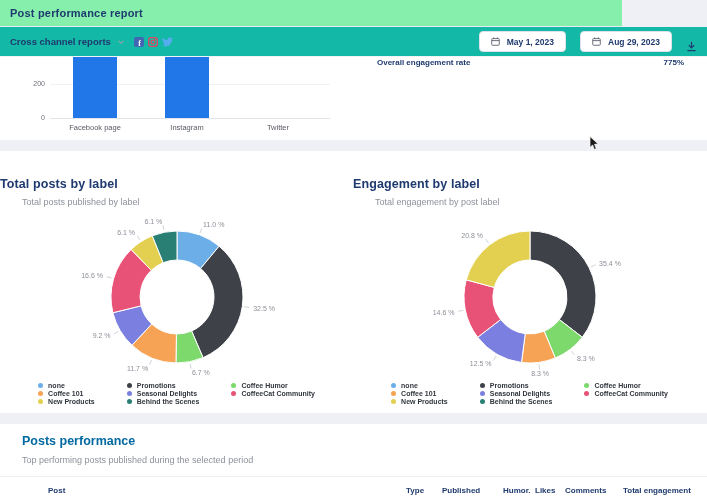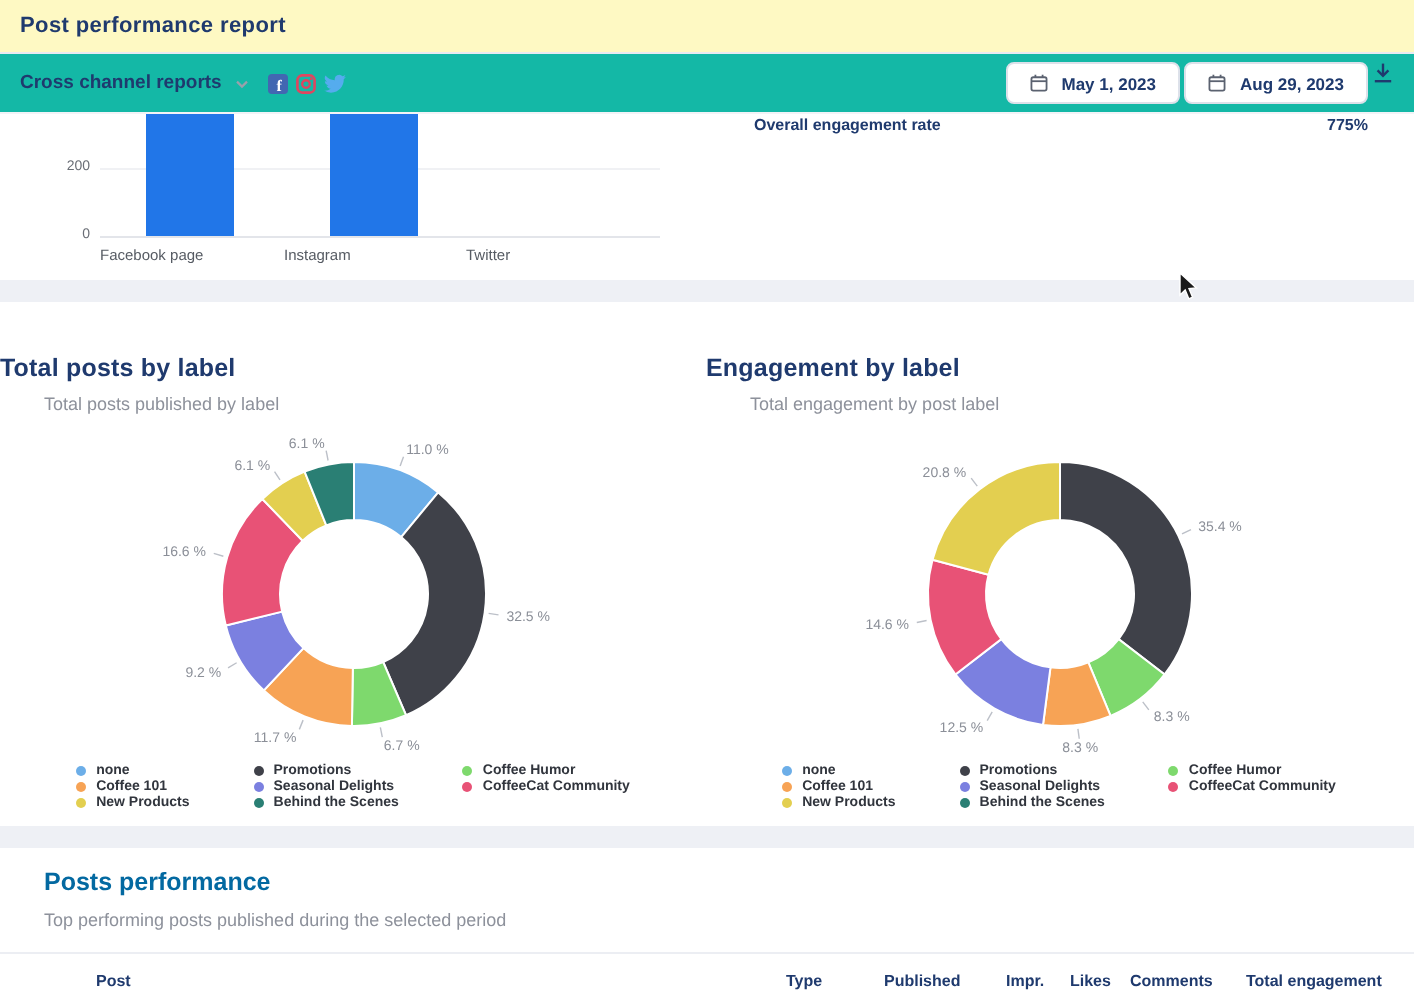--- a/index.html
+++ b/index.html
@@ -1,48 +1,48 @@
 <!DOCTYPE html>
 <html><head>
 <meta charset="utf-8">
 <style>
   * { margin:0; padding:0; box-sizing:border-box; }
   html,body { background:#eef0f5; }
   body { font-family:"Liberation Sans","DejaVu Sans",sans-serif; }
   .screen { position:relative; width:707px; height:496px; background:#eef0f5; overflow:hidden; }
 
   
-  .app-header { position:absolute; top:0; left:0; width:707px; height:27px;
-    background:#fef9c3; border-bottom:1px solid #e9ebf2; display:flex; align-items:center; padding-left:10px; }
+  .app-header { position:absolute; top:0; left:0; width:622px; height:27px;
+    background:#86efac; border-bottom:1px solid #e9ebf2; display:flex; align-items:center; padding-left:10px; }
   .app-title { color:#1f3a6e; font-size:11px; font-weight:bold; letter-spacing:.2px; }
 
   
   .toolbar { position:absolute; top:27px; left:0; width:707px; height:30px; background:#14b8a6;
     display:flex; align-items:center; padding:0 10px; border-bottom:1px solid #f2f3f7; }
   .report-selector { display:flex; align-items:center; gap:6px; cursor:pointer; }
   .report-selector-label { color:#1f3a6e; font-size:9.5px; font-weight:bold; }
   .chevron { width:8px; height:8px; display:inline-block; }
   .social-icons { display:flex; align-items:center; gap:4px; margin-left:9px; }
-  .toolbar-right { margin-left:auto; display:flex; align-items:flex-start; gap:2px; }
+  .toolbar-right { margin-left:auto; display:flex; align-items:flex-end; gap:14px; }
   .date-btn { display:flex; align-items:center; gap:7px; height:21px; padding:0 11px;
     border:1px solid #dde1ea; border-radius:4px; background:#fff; cursor:pointer; }
   .date-btn span { color:#1f3a6e; font-size:8.5px; font-weight:bold; }
 
   
   .top-card { position:absolute; top:57px; left:0; width:707px; height:83px; background:#fff; }
   .labels-card { position:absolute; top:151px; left:0; width:707px; height:262px; background:#fff; display:flex; }
   .posts-card { position:absolute; top:424px; left:0; width:707px; height:72px; background:#fff; }
 
   
   .bar-plot { position:absolute; top:0; left:0; width:353px; height:83px; }
   .gridline { position:absolute; height:1px; background:#f0f1f4; }
   .axisline { position:absolute; height:1px; background:#e3e5ea; }
   .ytick { position:absolute; width:26px; text-align:right; font-size:7px; color:#6a6e76; }
   .bar { position:absolute; top:0; background:#2176e8; }
-  .cat-label { position:absolute; width:90px; text-align:left; font-size:7.5px; color:#565b63; }
+  .cat-label { position:absolute; width:90px; text-align:center; font-size:7.5px; color:#565b63; }
   .stat-label { position:absolute; left:377px; top:1px; font-size:8px; font-weight:bold; color:#1f3a6e; }
   .stat-value { position:absolute; right:23px; top:1px; font-size:8px; font-weight:bold; color:#1f3a6e; }
 
   
   .chart-panel { width:353px; padding-top:26px; position:relative; }
   .panel-title { color:#1f3a6e; font-size:12.5px; font-weight:bold; letter-spacing:.1px; }
   .panel-subtitle { margin-left:22px; margin-top:6px; color:#8d919b; font-size:9px; }
   .donut-wrap { margin-top:10px; display:flex; justify-content:center; }
   .donut-svg { overflow:visible; }
   .donut-label { font-size:7px; fill:#8b8f98; font-family:"Liberation Sans","DejaVu Sans",sans-serif; }
@@ -261,23 +261,23 @@
         </div>
     </div>
   </div>
 
   <div class="posts-card">
     <div class="posts-title">Posts performance</div>
     <div class="posts-subtitle">Top performing posts published during the selected period</div>
     <div class="posts-divider"></div>
     <div id="posts-header-row">
         <span class="th" style="left: 48px;">Post</span>
-        <span class="th" style="left: 393px;">Type</span>
+        <span class="th" style="left: 406px;">Type</span>
         <span class="th" style="left: 442px;">Published</span>
-        <span class="th" style="left: 503px;">Impr.</span>
+        <span class="th" style="left: 503px;">Humor.</span>
         <span class="th" style="left: 535px;">Likes</span>
         <span class="th" style="left: 565px;">Comments</span>
         <span class="th" style="left: 623px;">Total engagement</span>
       </div>
   </div>
 
   <svg class="cursor" width="11" height="15" viewBox="0 0 11 15">
     <path d="M1,0.5 L1,11.5 L3.6,9 L5.4,13.4 L7.3,12.6 L5.5,8.3 L9.2,8 Z" fill="#1a1a1a" stroke="#fff" stroke-width="0.7"></path>
   </svg>
 

